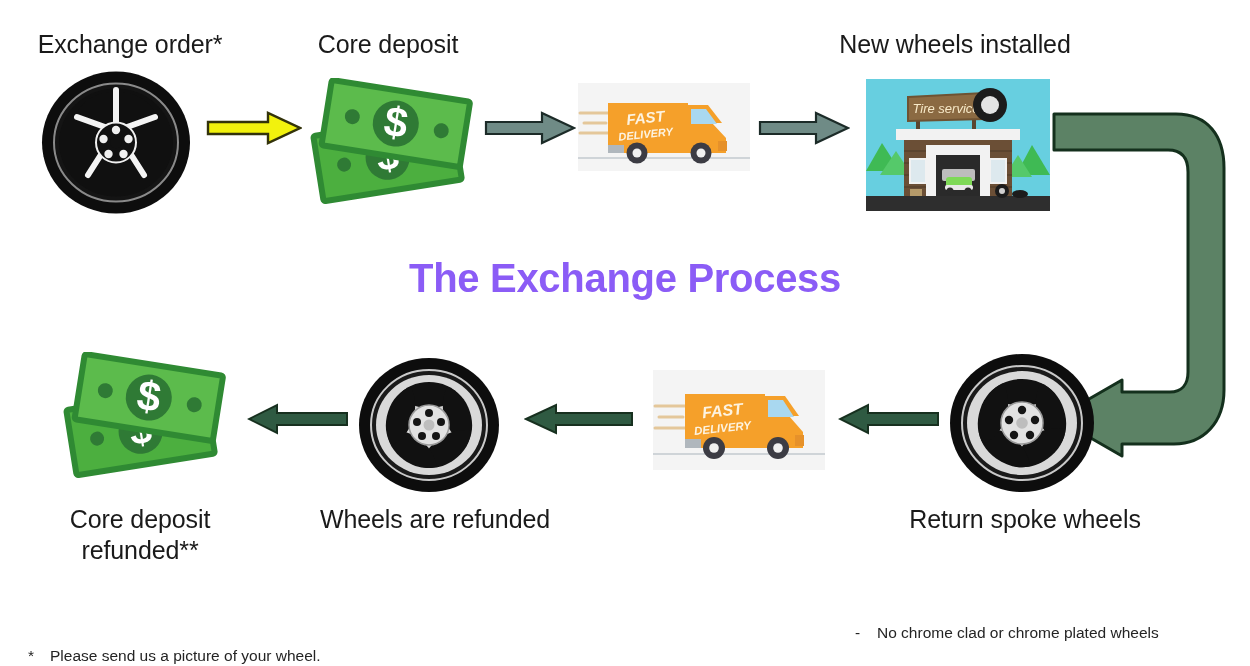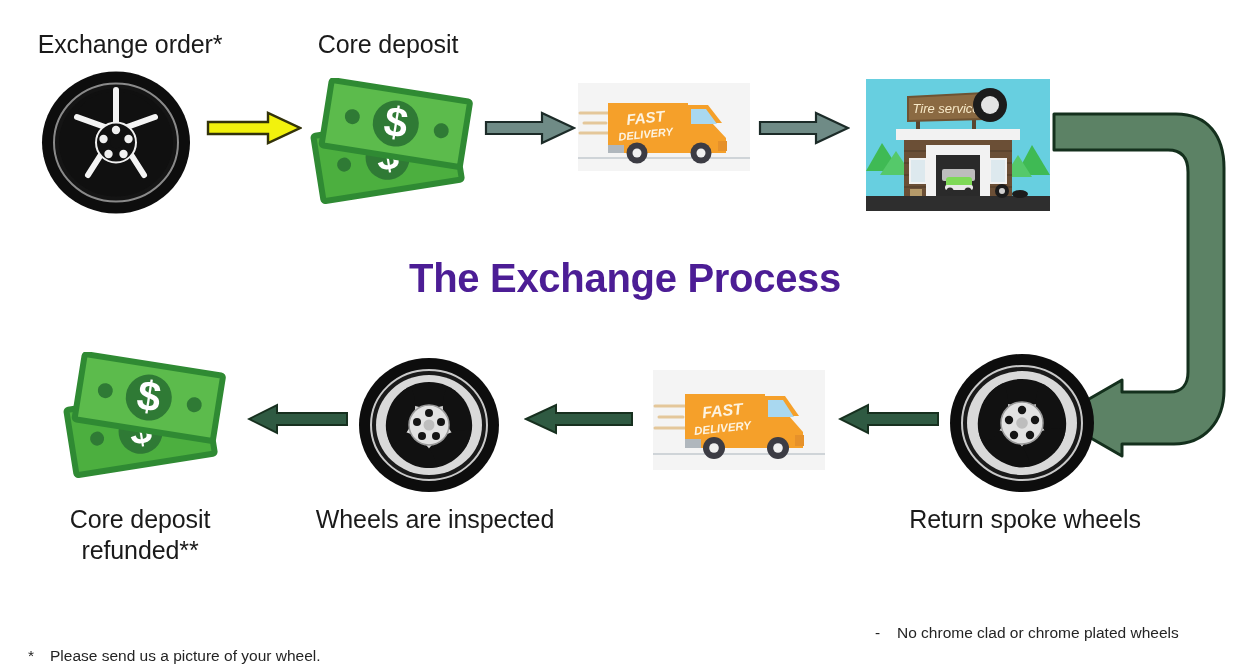--- a/index.html
+++ b/index.html
@@ -31,21 +31,21 @@
   .lbl.wrap { white-space: normal; }
 
   #title {
     position: absolute;
     left: 0;
     right: 0;
     top: 256px;
     text-align: center;
     font-size: 40px;
     font-weight: bold;
-    color: #4c1d95;
+    color: #8b5cf6;
     letter-spacing: -0.3px;
   }
 
   .note {
     position: absolute;
     font-size: 15.5px;
     line-height: 25px;
     color: #242424;
     white-space: nowrap;
   }
@@ -64,20 +64,21 @@
 </style>
 </head>
 <body>
 
 <div id="canvas">
 
   <div class="lbl" style="left:20px; top:29px; width:220px;">Exchange order*</div>
 
   <div class="lbl" style="left:298px; top:29px; width:180px;">Core deposit</div>
 
+  <div class="lbl" style="left:805px; top:29px; width:300px;">New wheels installed</div>
 
   <div class="art" style="left:40px; top:70px; width:152px; height:145px;">
     <svg viewBox="0 0 152 145">
       <g>
         <ellipse cx="76" cy="72.5" rx="74" ry="71" fill="#0d0d0d"></ellipse>
         <ellipse cx="76" cy="72.5" rx="62" ry="59" fill="#141414" stroke="#8a8a8a" stroke-width="2"></ellipse>
         <ellipse cx="76" cy="72.5" rx="57" ry="54" fill="#101010"></ellipse>
 
         <g fill="#f2f2f2">
           <path d="M76 28 C92 28 104 34 110 44 C101 53 88 58 76 58 C64 58 52 53 43 44 C49 34 60 28 76 28 Z" opacity="0"></path>
@@ -361,25 +362,25 @@
       </g>
       <circle cx="74" cy="71" r="5.8" fill="#bdbdbd"></circle>
     </svg>
   </div>
 
   <div class="lbl wrap" style="left:20px; top:504px; width:240px;">
     <span>Core deposit</span><br>
     <span>refunded**</span>
   </div>
 
-  <div class="lbl" style="left:300px; top:504px; width:270px;">Wheels are inspected</div>
+  <div class="lbl" style="left:300px; top:504px; width:270px;">Wheels are refunded</div>
 
   <div class="lbl" style="left:900px; top:504px; width:250px;">Return spoke wheels</div>
 
   <div class="note" style="left:28px; top:595px;margin-top:48px;">
     <span class="mk">*</span><span>Please send us a picture of your wheel.</span>
   </div>
 
-  <div class="note" style="left:855px; top:620px;margin-left:20px;">
+  <div class="note" style="left:855px; top:620px;">
     <span class="mk">-</span><span>No chrome clad or chrome plated wheels</span>
   </div>
 
 </div>
 
 </body></html>

